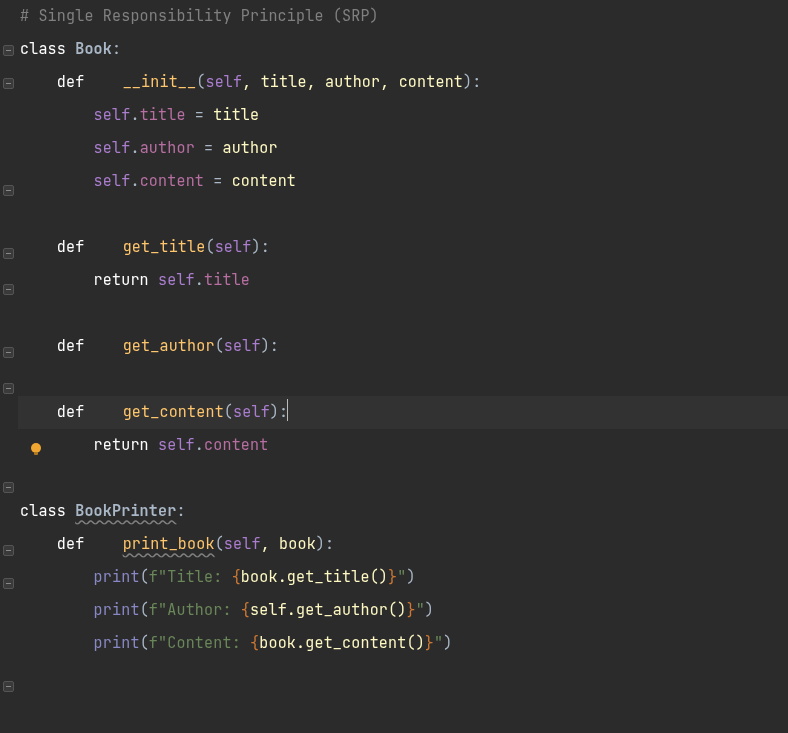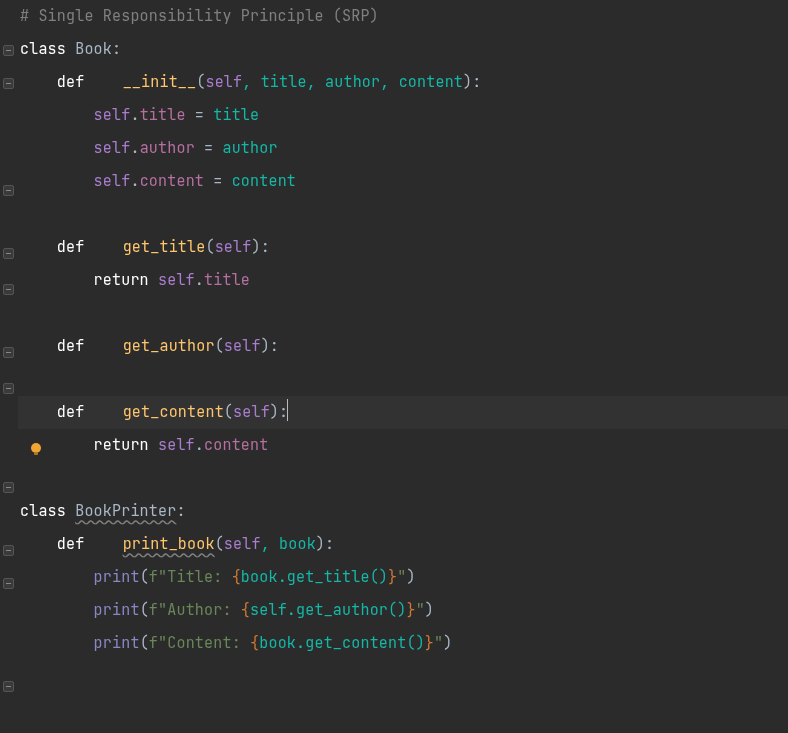--- a/index.html
+++ b/index.html
@@ -69,27 +69,27 @@
     left: 10px;
     width: 16px;
     height: 16px;
     z-index: 5;
   }
   .bulb svg { width: 16px; height: 16px; }
 
   
   .c-comment  { color: #808080; }
   .c-keyword  { color: #ffffff; }
-  .c-class    { color: #a9b7c6; }
+  .c-class    { color: #a9b7c6; font-weight: bold; }
   .c-def      { color: #ffc66d; margin-left: 29px; }
   .c-self     { color: #aa7dcf; }
   .c-attr     { color: #b76fa2; }
   .c-string   { color: #6a8759; }
   .c-punct    { color: #a9b7c6; }
-  .c-param    { color: #14b8a6; }
+  .c-param    { color: #fef9c3; }
   .c-builtin  { color: #8888c6; }
   .c-fstr     { color: #cc7832; }
   .wavy {
     text-decoration-line: underline;
     text-decoration-style: wavy;
     text-decoration-color: #808080;
     text-underline-offset: 3px;
   }
   .caret {
     display: inline-block;

